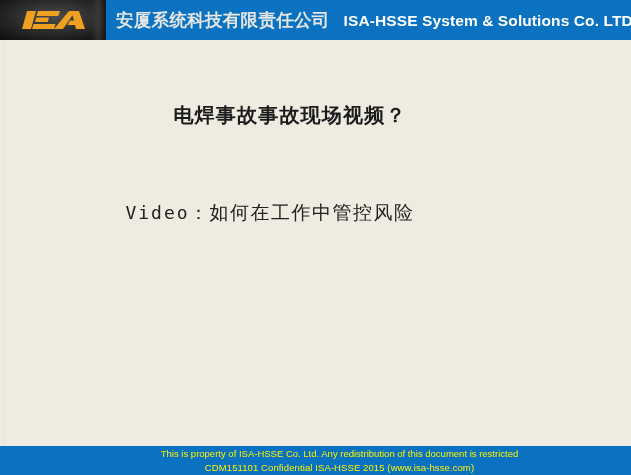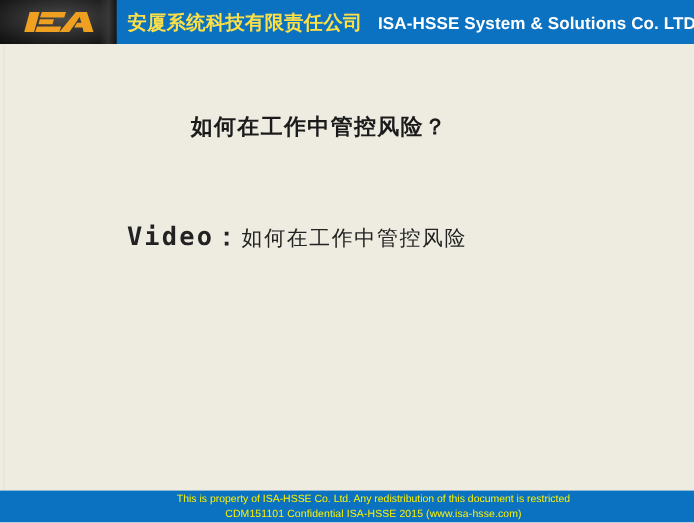--- a/index.html
+++ b/index.html
@@ -62,21 +62,21 @@
     height: 24px;
   }
 
   .header-titles {
     display: flex;
     align-items: baseline;
     padding-left: 10px;
     white-space: nowrap;
   }
   .title-cn {
-    color: #fde047;
+    color: #e5e5e5;
     font-family: "DejaVu Sans", "Liberation Sans", sans-serif;
     font-size: 17.5px;
     font-weight: bold;
     letter-spacing: 0.3px;
   }
   .title-en {
     color: #ffffff;
     font-family: "Liberation Sans", sans-serif;
     font-size: 15.5px;
     font-weight: bold;
@@ -123,23 +123,22 @@
     width: 540px;
     text-align: center;
     color: #222222;
     font-family: "DejaVu Serif", "Liberation Serif", serif;
     font-size: 19px;
     letter-spacing: 1.5px;
     white-space: nowrap;
   }
   .video-label {
     font-family: "DejaVu Sans Mono", "Liberation Mono", monospace;
-    font-size: 23px;
+    font-size: 18px;
     letter-spacing: 2px;
-    font-weight: bold;
   }
   .video-name {
     font-family: "DejaVu Serif", "Liberation Serif", serif;
     font-size: 19px;
     letter-spacing: 1.5px;
   }
 
   
   .footer {
     position: absolute;
@@ -183,21 +182,21 @@
 
     <div class="header-titles">
       <span class="title-cn">安厦系统科技有限责任公司</span>
       <span class="title-en">ISA-HSSE  System &amp; Solutions Co. LTD</span>
     </div>
   </div>
 
   <div class="body-area">
     <div class="left-rule"></div>
 
-    <div class="slide-title">如何在工作中管控风险？</div>
+    <div class="slide-title">电焊事故事故现场视频？</div>
 
     <div class="video-line">
       <span class="video-label">Video：</span><span class="video-name">如何在工作中管控风险</span>
     </div>
   </div>
 
   <div class="footer">
     <span class="footer-line footer-line-1">This is property of ISA-HSSE Co. Ltd. Any redistribution of this document is restricted</span>
     <span class="footer-line footer-line-2">CDM151101 Confidential   ISA-HSSE 2015  (www.isa-hsse.com)</span>
   </div>

